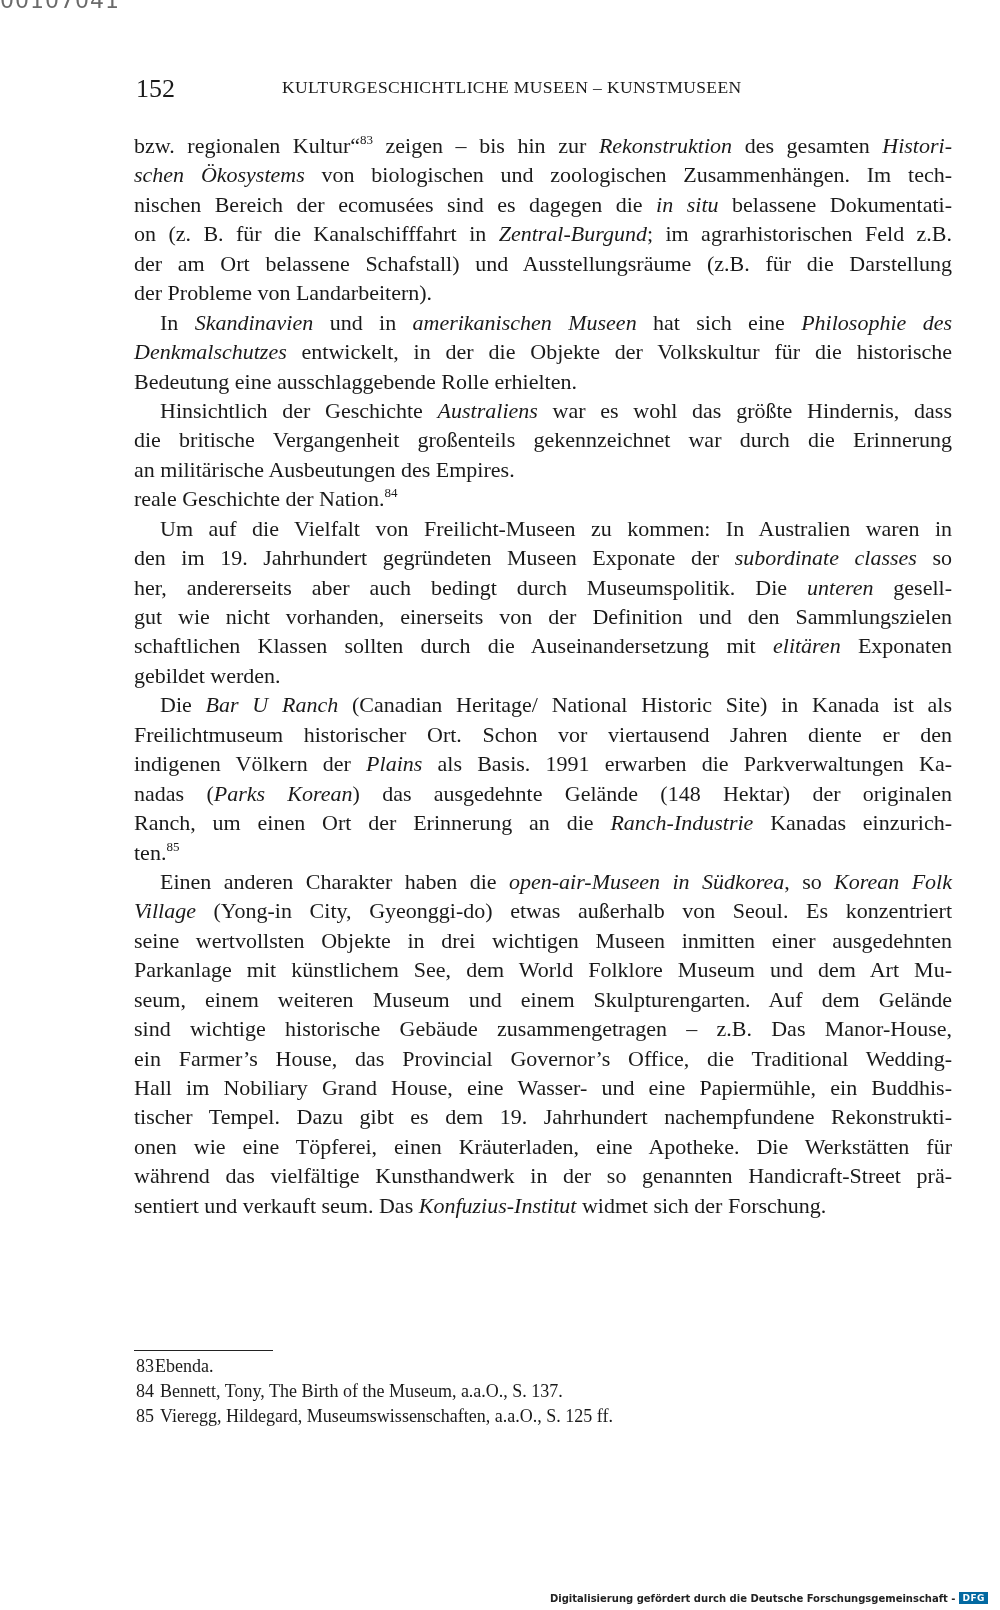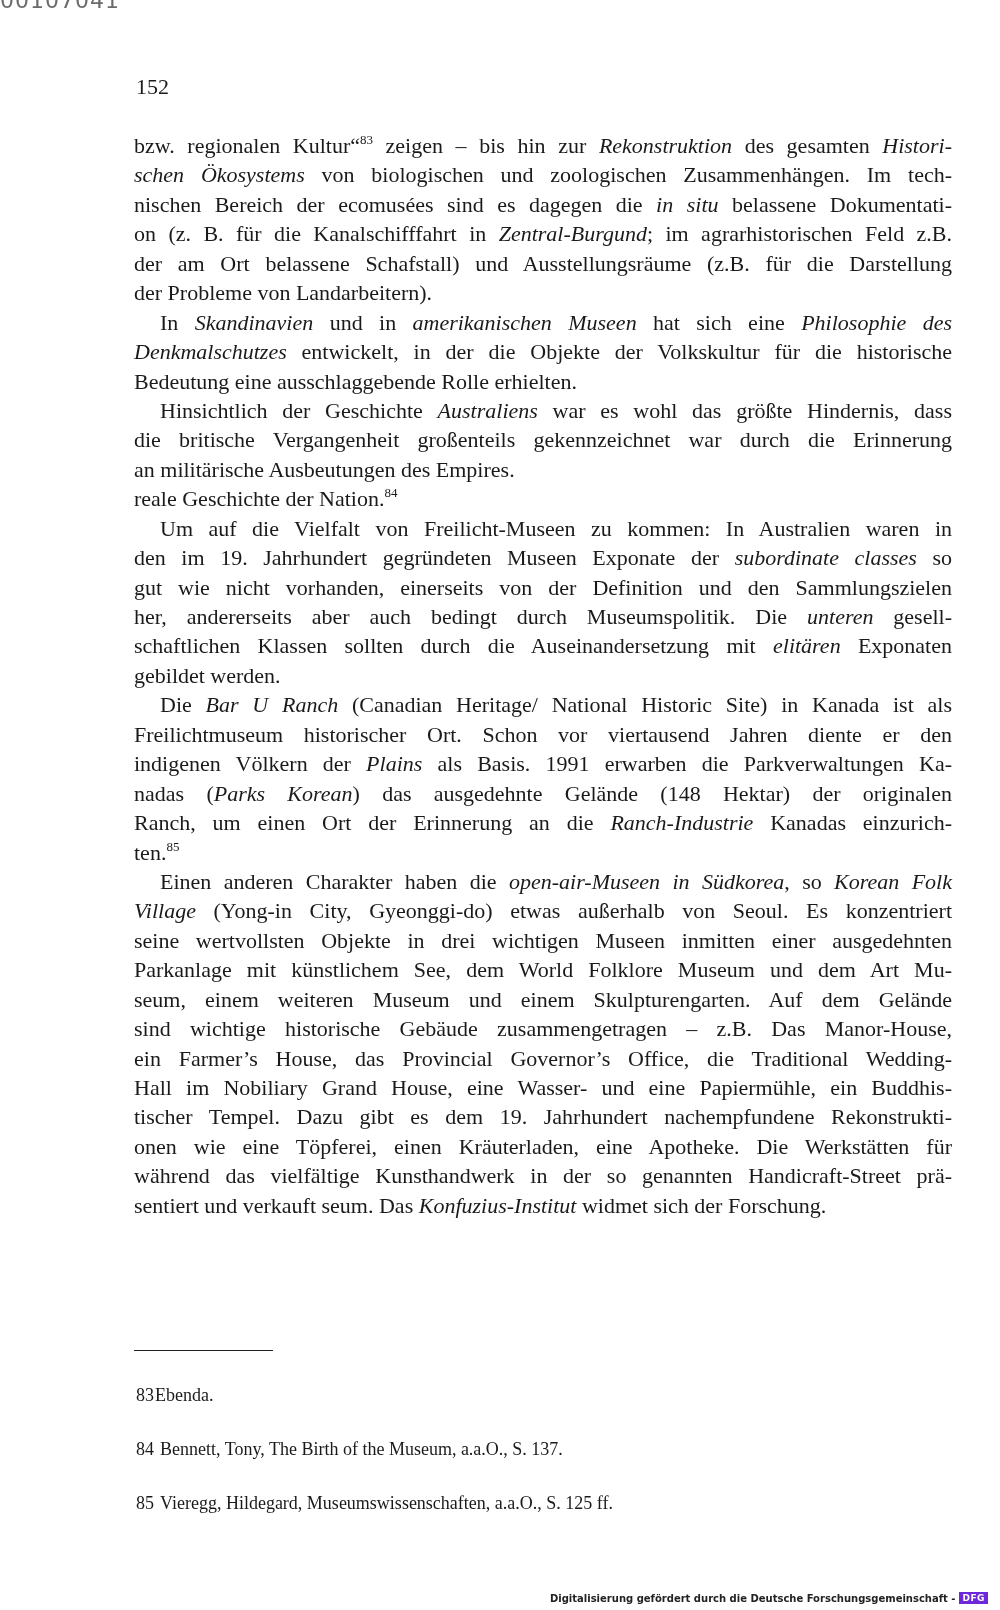--- a/index.html
+++ b/index.html
@@ -1,65 +1,66 @@
 <!DOCTYPE html>
 <html><head>
 <meta charset="utf-8">
 <style>
   html, body { margin: 0; padding: 0; background: #fff; }
   body { width: 1000px; height: 1610px; position: relative; overflow: hidden;
          font-family: "Liberation Serif", "DejaVu Serif", serif; color: #1a1a1a; }
   .scan-id { position: absolute; left: 0; top: -12px; font-family: "DejaVu Sans", sans-serif;
              font-size: 22px; color: #6a6a6a; letter-spacing: 1px; }
   .running-head { position: absolute; left: 0; right: 0; top: 74px; height: 30px; }
-  .page-number { position: absolute; left: 136px; top: 0; font-size: 22px; }
+  .page-number { position: absolute; left: 136px; top: 0; font-size: 26px; }
   .header-title { position: absolute; left: 282px; top: 3px; font-size: 17.5px; letter-spacing: 0.4px; }
   .body-text { position: absolute; left: 134px; top: 131px; width: 818px; }
   .line { height: 29.45px; line-height: 29px; font-size: 22px; white-space: nowrap;
           text-align: justify; text-align-last: justify; }
   .line.last { text-align-last: left; }
   .line.indent { padding-left: 26px; }
   .line i { font-style: italic; }
   .line sup { font-size: 13px; vertical-align: 0; position: relative; top: -9px; }
   .footnote-rule { position: absolute; left: 134px; top: 1350px; width: 139px; height: 1px; background: #222; }
   .footnotes { position: absolute; left: 136px; top: 1354px; }
-  .footnote { font-size: 18px; line-height: 25px; white-space: nowrap; margin-top: 29px; }
+  .footnote { font-size: 18px; line-height: 25px; white-space: nowrap; }
   .footnote .num { margin-right: 6px; }
   .footnote.tight .num { margin-right: 1px; }
   .footer { position: absolute; right: 12px; top: 1592px; font-family: "DejaVu Sans", sans-serif;
             font-size: 10px; font-weight: bold; color: #222; display: flex; align-items: center; gap: 4px; }
-  .dfg-logo { background: #6d28d9; color: #fff; font-size: 9px; font-weight: bold; padding: 1px 3px; letter-spacing: 0.5px; }
+  .dfg-logo { background: #0369a1; color: #fff; font-size: 9px; font-weight: bold; padding: 1px 3px; letter-spacing: 0.5px; }
 </style>
 </head>
 <body>
 
 <div class="scan-id">00107041</div>
 
 <div class="running-head">
   <span class="page-number">152</span>
+  <span class="header-title">KULTURGESCHICHTLICHE MUSEEN – KUNSTMUSEEN</span>
 </div>
 
 <div class="body-text" id="body-text">
     <div class="line"><span>bzw. regionalen Kultur“</span><sup>83</sup><span> zeigen – bis hin zur </span><i>Rekonstruktion</i><span> des gesamten </span><i>Histori-</i></div>
     <div class="line"><i>schen Ökosystems</i><span> von biologischen und zoologischen Zusammenhängen. Im tech-</span></div>
     <div class="line"><span>nischen Bereich der ecomusées sind es dagegen die </span><i>in situ</i><span> belassene Dokumentati-</span></div>
     <div class="line"><span>on (z. B. für die Kanalschifffahrt in </span><i>Zentral-Burgund</i><span>; im agrarhistorischen Feld z.B.</span></div>
     <div class="line"><span>der am Ort belassene Schafstall) und Ausstellungsräume (z.B. für die Darstellung</span></div>
     <div class="line last"><span>der Probleme von Landarbeitern).</span></div>
     <div class="line indent"><span>In </span><i>Skandinavien</i><span> und in </span><i>amerikanischen Museen</i><span> hat sich eine </span><i>Philosophie des</i></div>
     <div class="line"><i>Denkmalschutzes</i><span> entwickelt, in der die Objekte der Volkskultur für die historische</span></div>
     <div class="line last"><span>Bedeutung eine ausschlaggebende Rolle erhielten.</span></div>
     <div class="line indent"><span>Hinsichtlich der Geschichte </span><i>Australiens</i><span> war es wohl das größte Hindernis, dass</span></div>
     <div class="line"><span>die britische Vergangenheit großenteils gekennzeichnet war durch die Erinnerung</span></div>
     <div class="line last"><span>an militärische Ausbeutungen des Empires.</span></div>
     <div class="line last"><span>reale Geschichte der Nation.</span><sup>84</sup></div>
     <div class="line indent"><span>Um auf die Vielfalt von Freilicht-Museen zu kommen: In Australien waren in</span></div>
     <div class="line"><span>den im 19. Jahrhundert gegründeten Museen Exponate der </span><i>subordinate classes</i><span> so</span></div>
+    <div class="line"><span>her, andererseits aber auch bedingt durch Museumspolitik. Die </span><i>unteren</i><span> gesell-</span></div>
     <div class="line"><span>gut wie nicht vorhanden, einerseits von der Definition und den Sammlungszielen</span></div>
-    <div class="line"><span>her, andererseits aber auch bedingt durch Museumspolitik. Die </span><i>unteren</i><span> gesell-</span></div>
     <div class="line"><span>schaftlichen Klassen sollten durch die Auseinandersetzung mit </span><i>elitären</i><span> Exponaten</span></div>
     <div class="line last"><span>gebildet werden.</span></div>
     <div class="line indent"><span>Die </span><i>Bar U Ranch</i><span> (Canadian Heritage/ National Historic Site) in Kanada ist als</span></div>
     <div class="line"><span>Freilichtmuseum historischer Ort. Schon vor viertausend Jahren diente er den</span></div>
     <div class="line"><span>indigenen Völkern der </span><i>Plains</i><span> als Basis. 1991 erwarben die Parkverwaltungen Ka-</span></div>
     <div class="line"><span>nadas (</span><i>Parks Korean</i><span>) das ausgedehnte Gelände (148 Hektar) der originalen</span></div>
     <div class="line"><span>Ranch, um einen Ort der Erinnerung an die </span><i>Ranch-Industrie</i><span> Kanadas einzurich-</span></div>
     <div class="line last"><span>ten.</span><sup>85</sup></div>
     <div class="line indent"><span>Einen anderen Charakter haben die </span><i>open-air-Museen in Südkorea</i><span>, so </span><i>Korean Folk</i></div>
     <div class="line"><i>Village</i><span> (Yong-in City, Gyeonggi-do) etwas außerhalb von Seoul. Es konzentriert</span></div>

